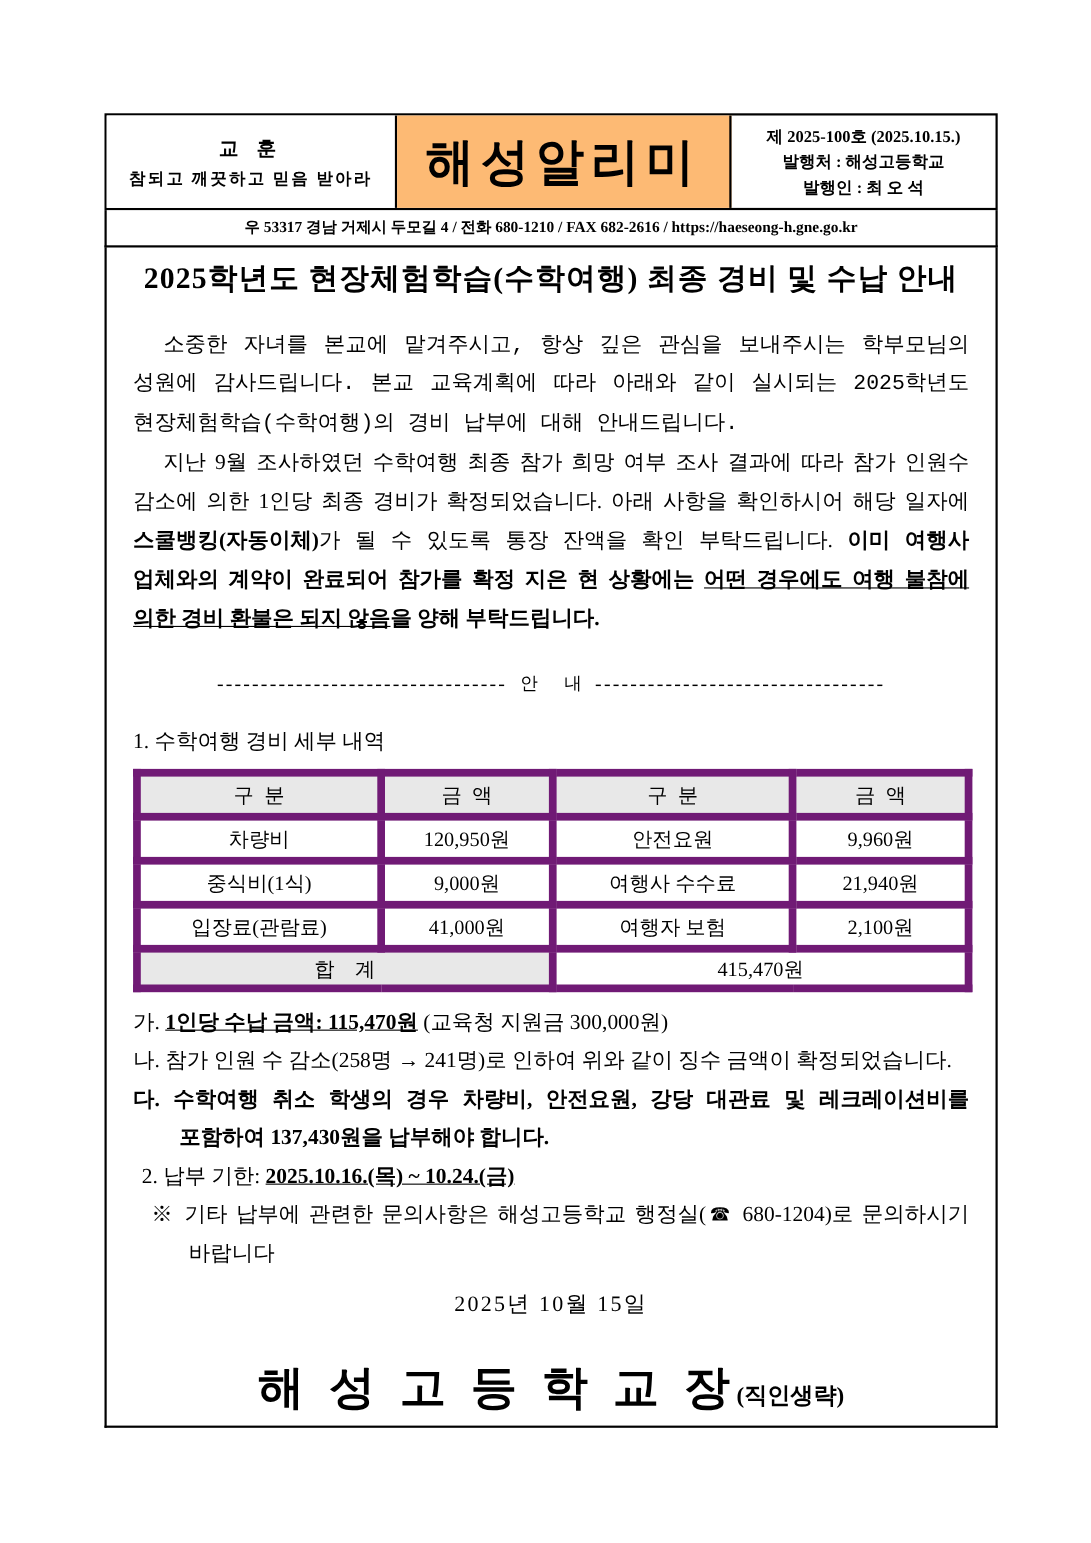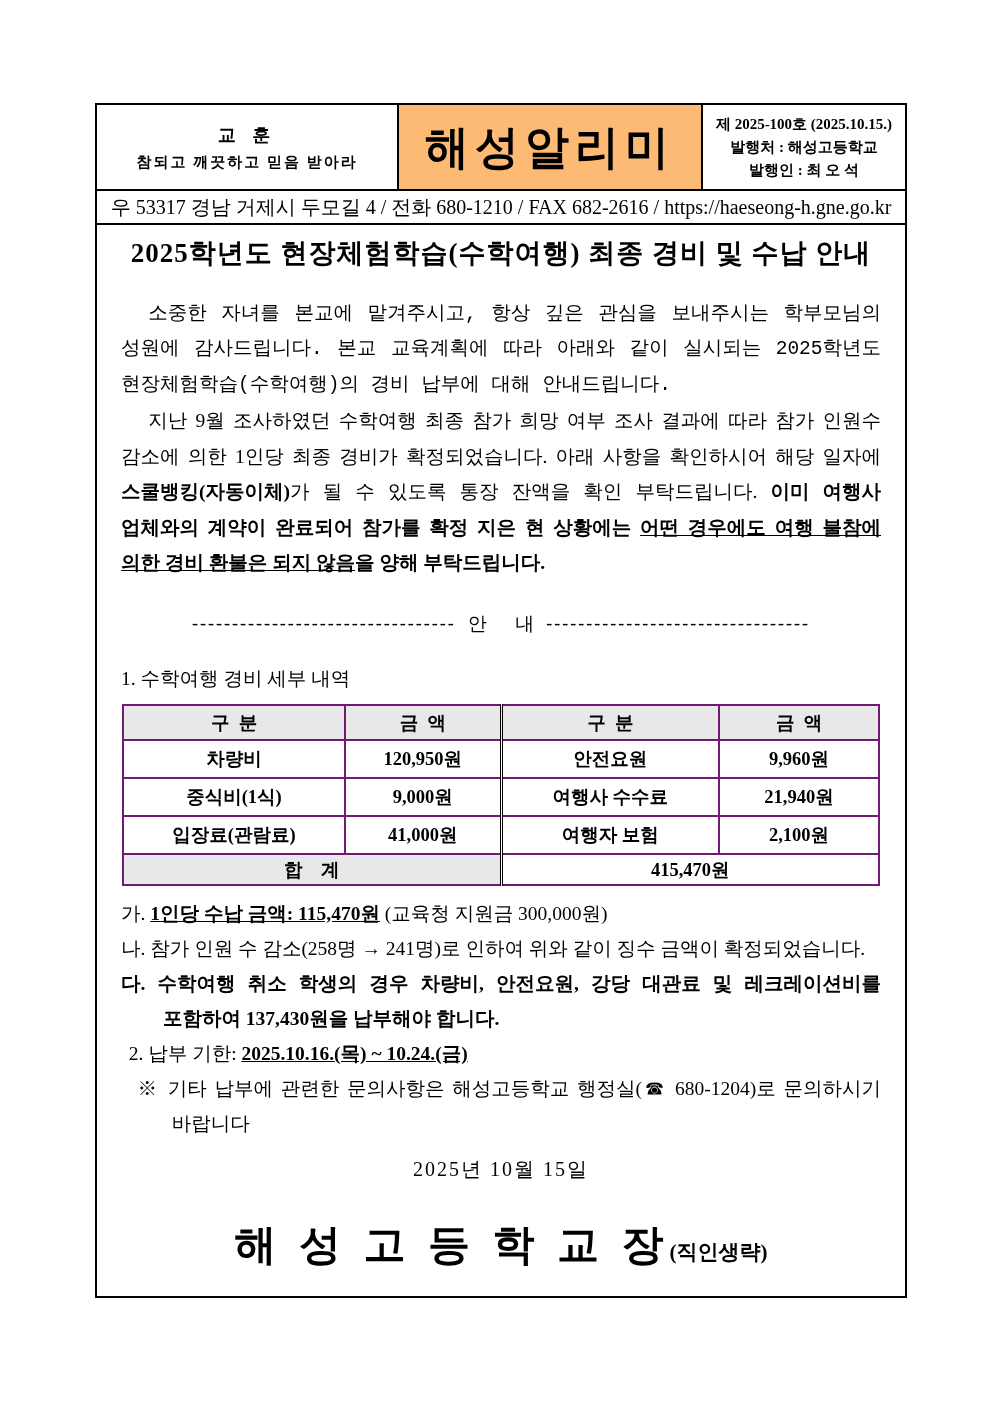--- a/index.html
+++ b/index.html
@@ -15,21 +15,21 @@
     left: 95px; top: 103px;
     width: 812px;
   }
   
   .masthead {
     display: flex;
     border: 2px solid #000;
     height: 88px;
   }
   .masthead-motto {
-    width: 302px;
+    width: 264px;
     border-right: 2px solid #000;
     display: flex; flex-direction: column;
     align-items: center; justify-content: center;
     gap: 6px;
     background: #fff;
   }
   .motto-title { font-weight: bold; font-size: 18px; letter-spacing: 6px; }
   .motto-text { font-weight: bold; font-size: 15px; letter-spacing: 2px; white-space: pre; }
   .masthead-logo {
     width: 304px;
@@ -49,21 +49,21 @@
     gap: 4px;
     font-weight: bold; font-size: 15px;
     white-space: nowrap;
   }
   .issue-no { font-size: 15px; }
   
   .address-bar {
     border: 2px solid #000; border-top: none;
     height: 34px;
     display: flex; align-items: center; justify-content: center;
-    font-size: 20px; font-weight: normal;
+    font-size: 14px; font-weight: bold;
     white-space: nowrap;
   }
   
   .main-box {
     border: 2px solid #000; border-top: none;
     height: 1073px;
     padding: 8px 24px 0 24px;
     overflow: hidden;
   }
   .doc-title {
@@ -85,45 +85,45 @@
   .bu { font-weight: bold; text-decoration: underline; }
   
   .divider {
     margin-top: 30px;
     display: flex; align-items: center; justify-content: center;
     font-size: 18px;
     white-space: pre;
     overflow: hidden;
   }
   .divider .dashes { letter-spacing: 2px; flex: 0 1 auto; overflow: hidden; }
-  .divider .divider-label { white-space: pre; padding: 0 12px; font-size: 19px; }
+  .divider .divider-label { white-space: pre; padding: 0 12px; font-size: 16px; }
   
   .section-heading {
     margin-top: 28px;
     font-size: 19.5px;
   }
   
   table.expense {
     margin: 12px auto 0 auto;
     width: 756px;
     border-collapse: collapse;
     border: 2px solid #000;
     font-size: 18.5px;
     table-layout: fixed;
   }
   table.expense col.c1 { width: 222px; }
   table.expense col.c2 { width: 156px; }
   table.expense col.c3 { width: 218px; }
   table.expense col.c4 { width: 160px; }
   table.expense th, table.expense td {
-    border: 2px solid #701a75;
+    border: 7px solid #701a75;
     text-align: center;
     vertical-align: middle;
     padding: 4px 2px;
-    font-weight: bold;
+    font-weight: normal;
   }
   table.expense th {
     background: #e8e8e8;
     white-space: pre;
     height: 34px;
   }
   table.expense td { height: 38px; }
   table.expense td.two-line { white-space: pre-line; line-height: 1.25; height: 56px; }
   table.expense .dbl { border-left: 3px double #000; }
   table.expense tr.total-row td { height: 30px; padding: 2px; }

